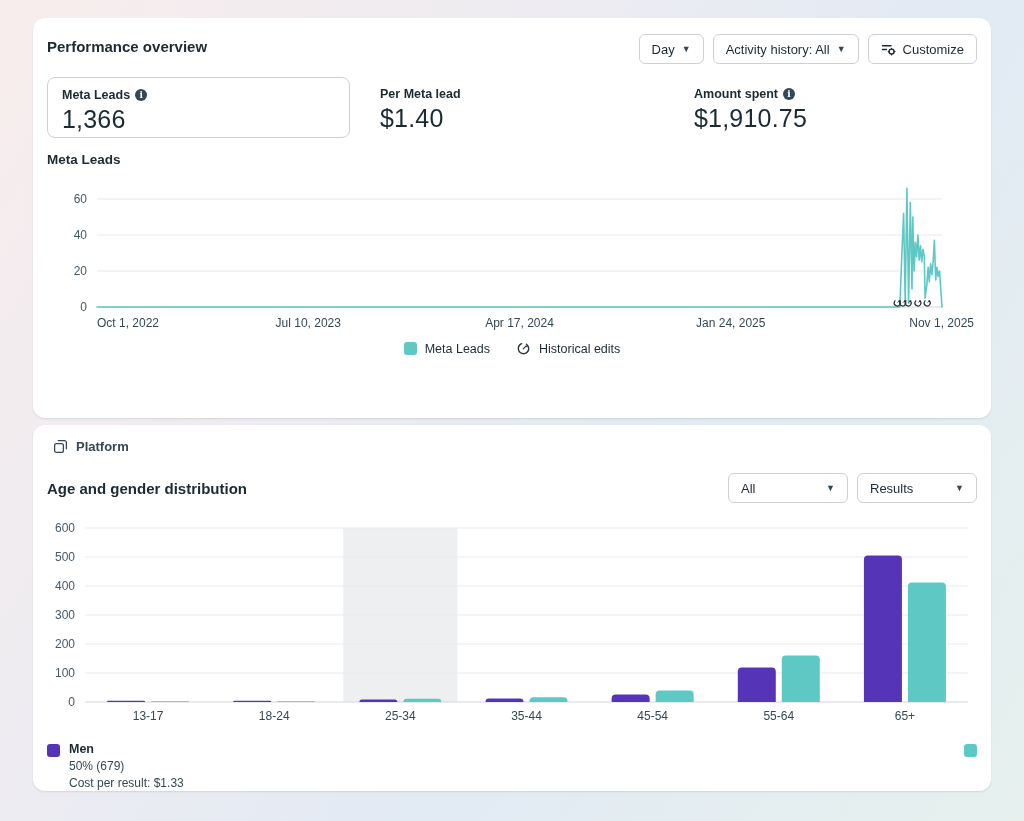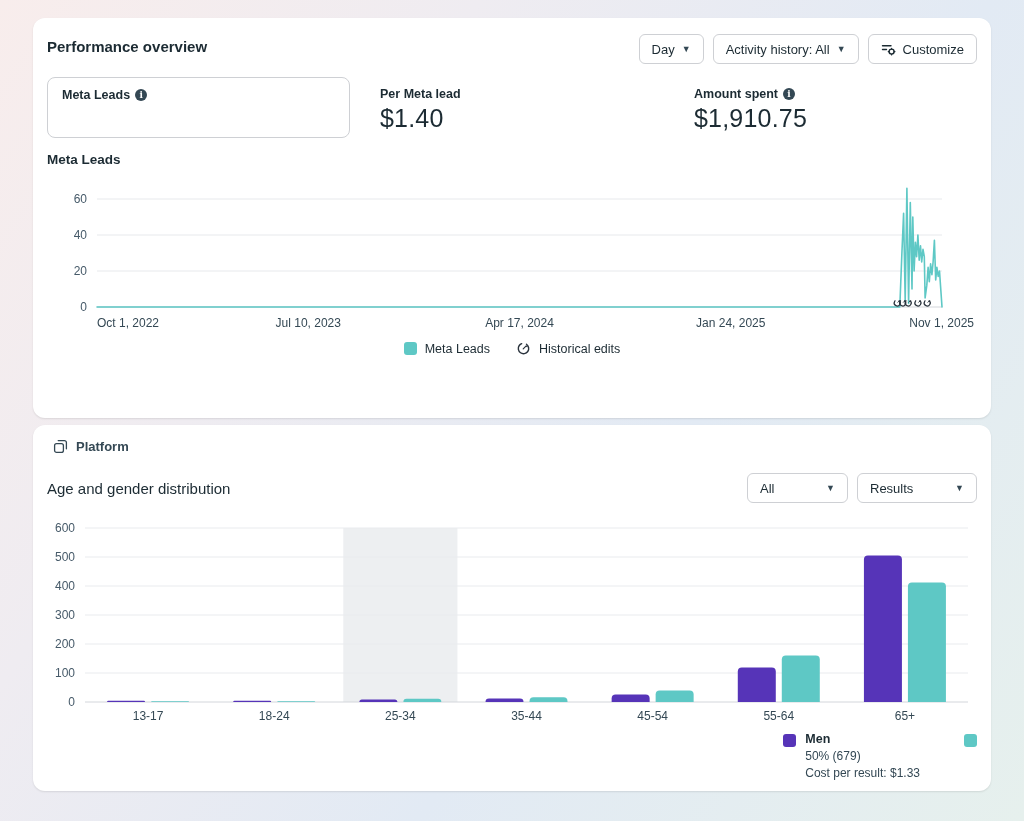--- a/index.html
+++ b/index.html
@@ -54,27 +54,27 @@
   
   .tabs { display:flex; gap:10px; margin-left:-7px; margin-bottom:12px; }
   .tab {
     display:inline-flex; align-items:center; gap:8px; height:29px; padding:0 13px;
     border:none; background:transparent; border-radius:6px;
     font-family:inherit; font-size:13px; font-weight:600; color:#344854; cursor:pointer;
   }
   .tab.active { background:#e7f0fc; color:#2264dc; }
 
   .demo-hdr { display:flex; justify-content:space-between; align-items:center; margin-bottom:4px; }
-  .demo-hdr h3 { font-size:15px; font-weight:400; }
+  .demo-hdr h3 { font-size:15px; font-weight:700; }
   .selects { display:flex; gap:9px; }
   .select { justify-content:space-between; }
-  .select.w1 { width:101px; }
+  .select.w1 { width:120px; }
   .select.w2 { width:120px; }
 
-  .legend2 { display:flex; justify-content:flex-end; gap:44px; margin-top:5px; }
+  .legend2 { display:flex; justify-content:space-between; gap:44px; margin-top:15px; }
   .legend2 .entry { display:flex; gap:9px; }
   .legend2 .swatch { margin-top:2px; }
   .l2-name { font-size:12.5px; font-weight:600; margin-bottom:2px; }
   .l2-sub { font-size:12px; color:#344854; line-height:1.45; }
 </style>
 </head>
 <body>
 
 <div class="page">
 
@@ -102,20 +102,21 @@
         </button>
       </div>
     </div>
 
     <div class="metrics">
       <div class="metric boxed">
         <div class="m-label">
           <span>Meta Leads</span>
           <span class="info">i</span>
         </div>
+        <div class="m-value">1,366</div>
       </div>
       <div class="metric plain1">
         <div class="m-label">
           <span>Per Meta lead</span>
         </div>
         <div class="m-value">$1.40</div>
       </div>
       <div class="metric">
         <div class="m-label">
           <span>Amount spent</span>

